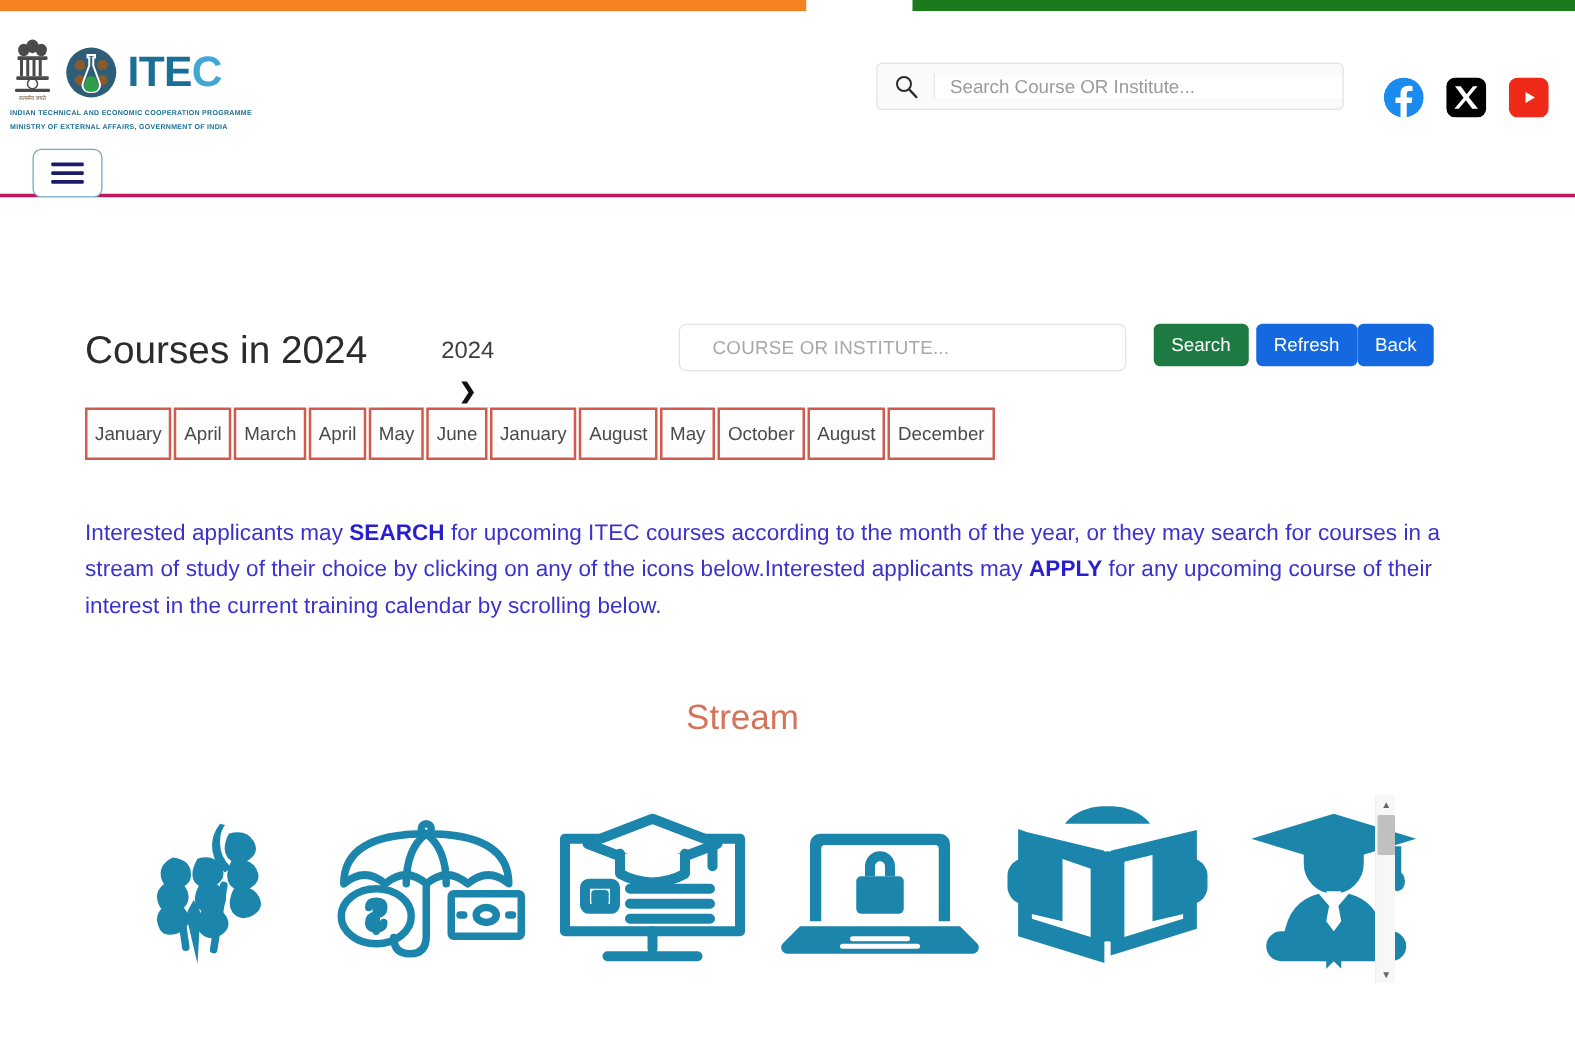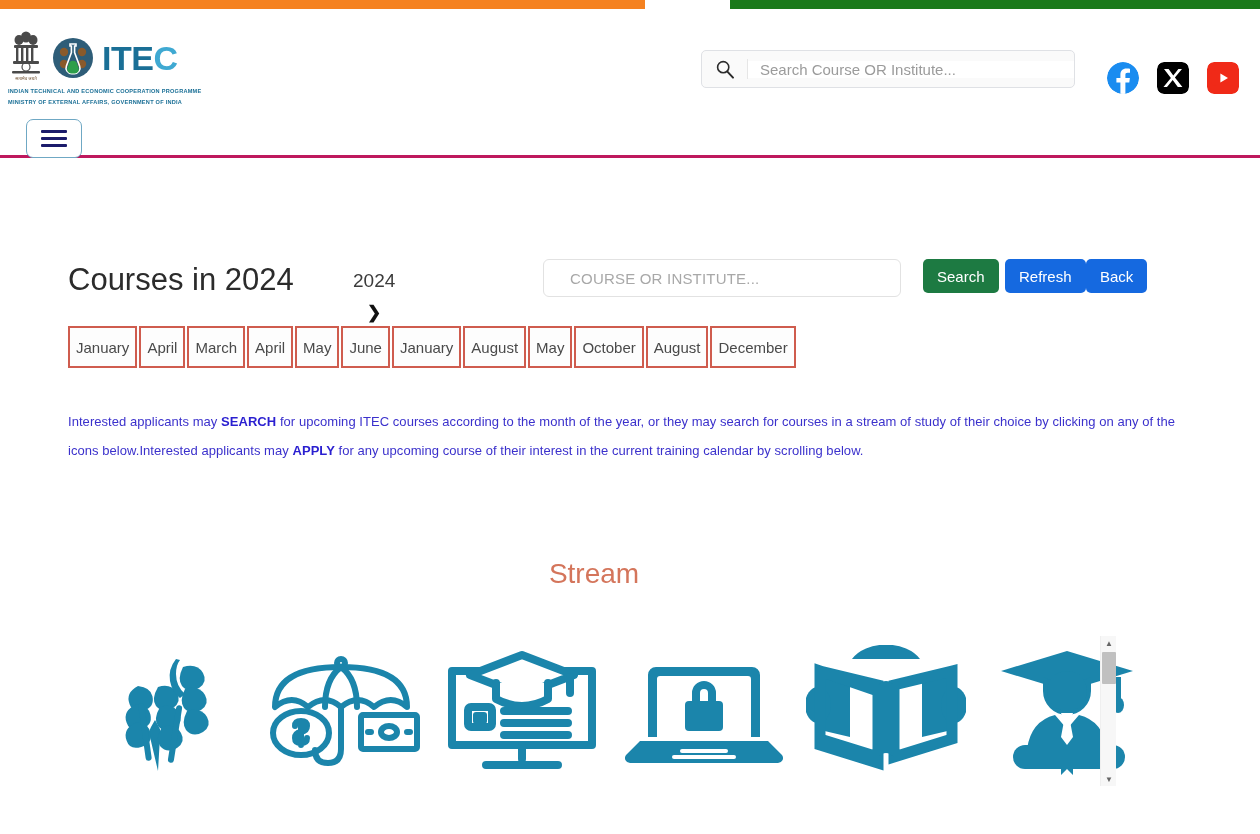--- a/index.html
+++ b/index.html
@@ -232,21 +232,21 @@
     margin-right: 2px;
     padding: 0 6px;
     white-space: nowrap;
   }
 
   
   .intro {
     position: absolute;
     left: 68px; top: 236px;
     width: 1120px;
-    font-size: 13px;
+    font-size: 18px;
     line-height: 29px;
     color: #3b31cc;
     letter-spacing: 0.05px;
   }
   .intro b { font-weight: bold; color: #2a1fd0; }
 
   
   .stream-title {
     position: absolute;
     left: 0; top: 400px;

